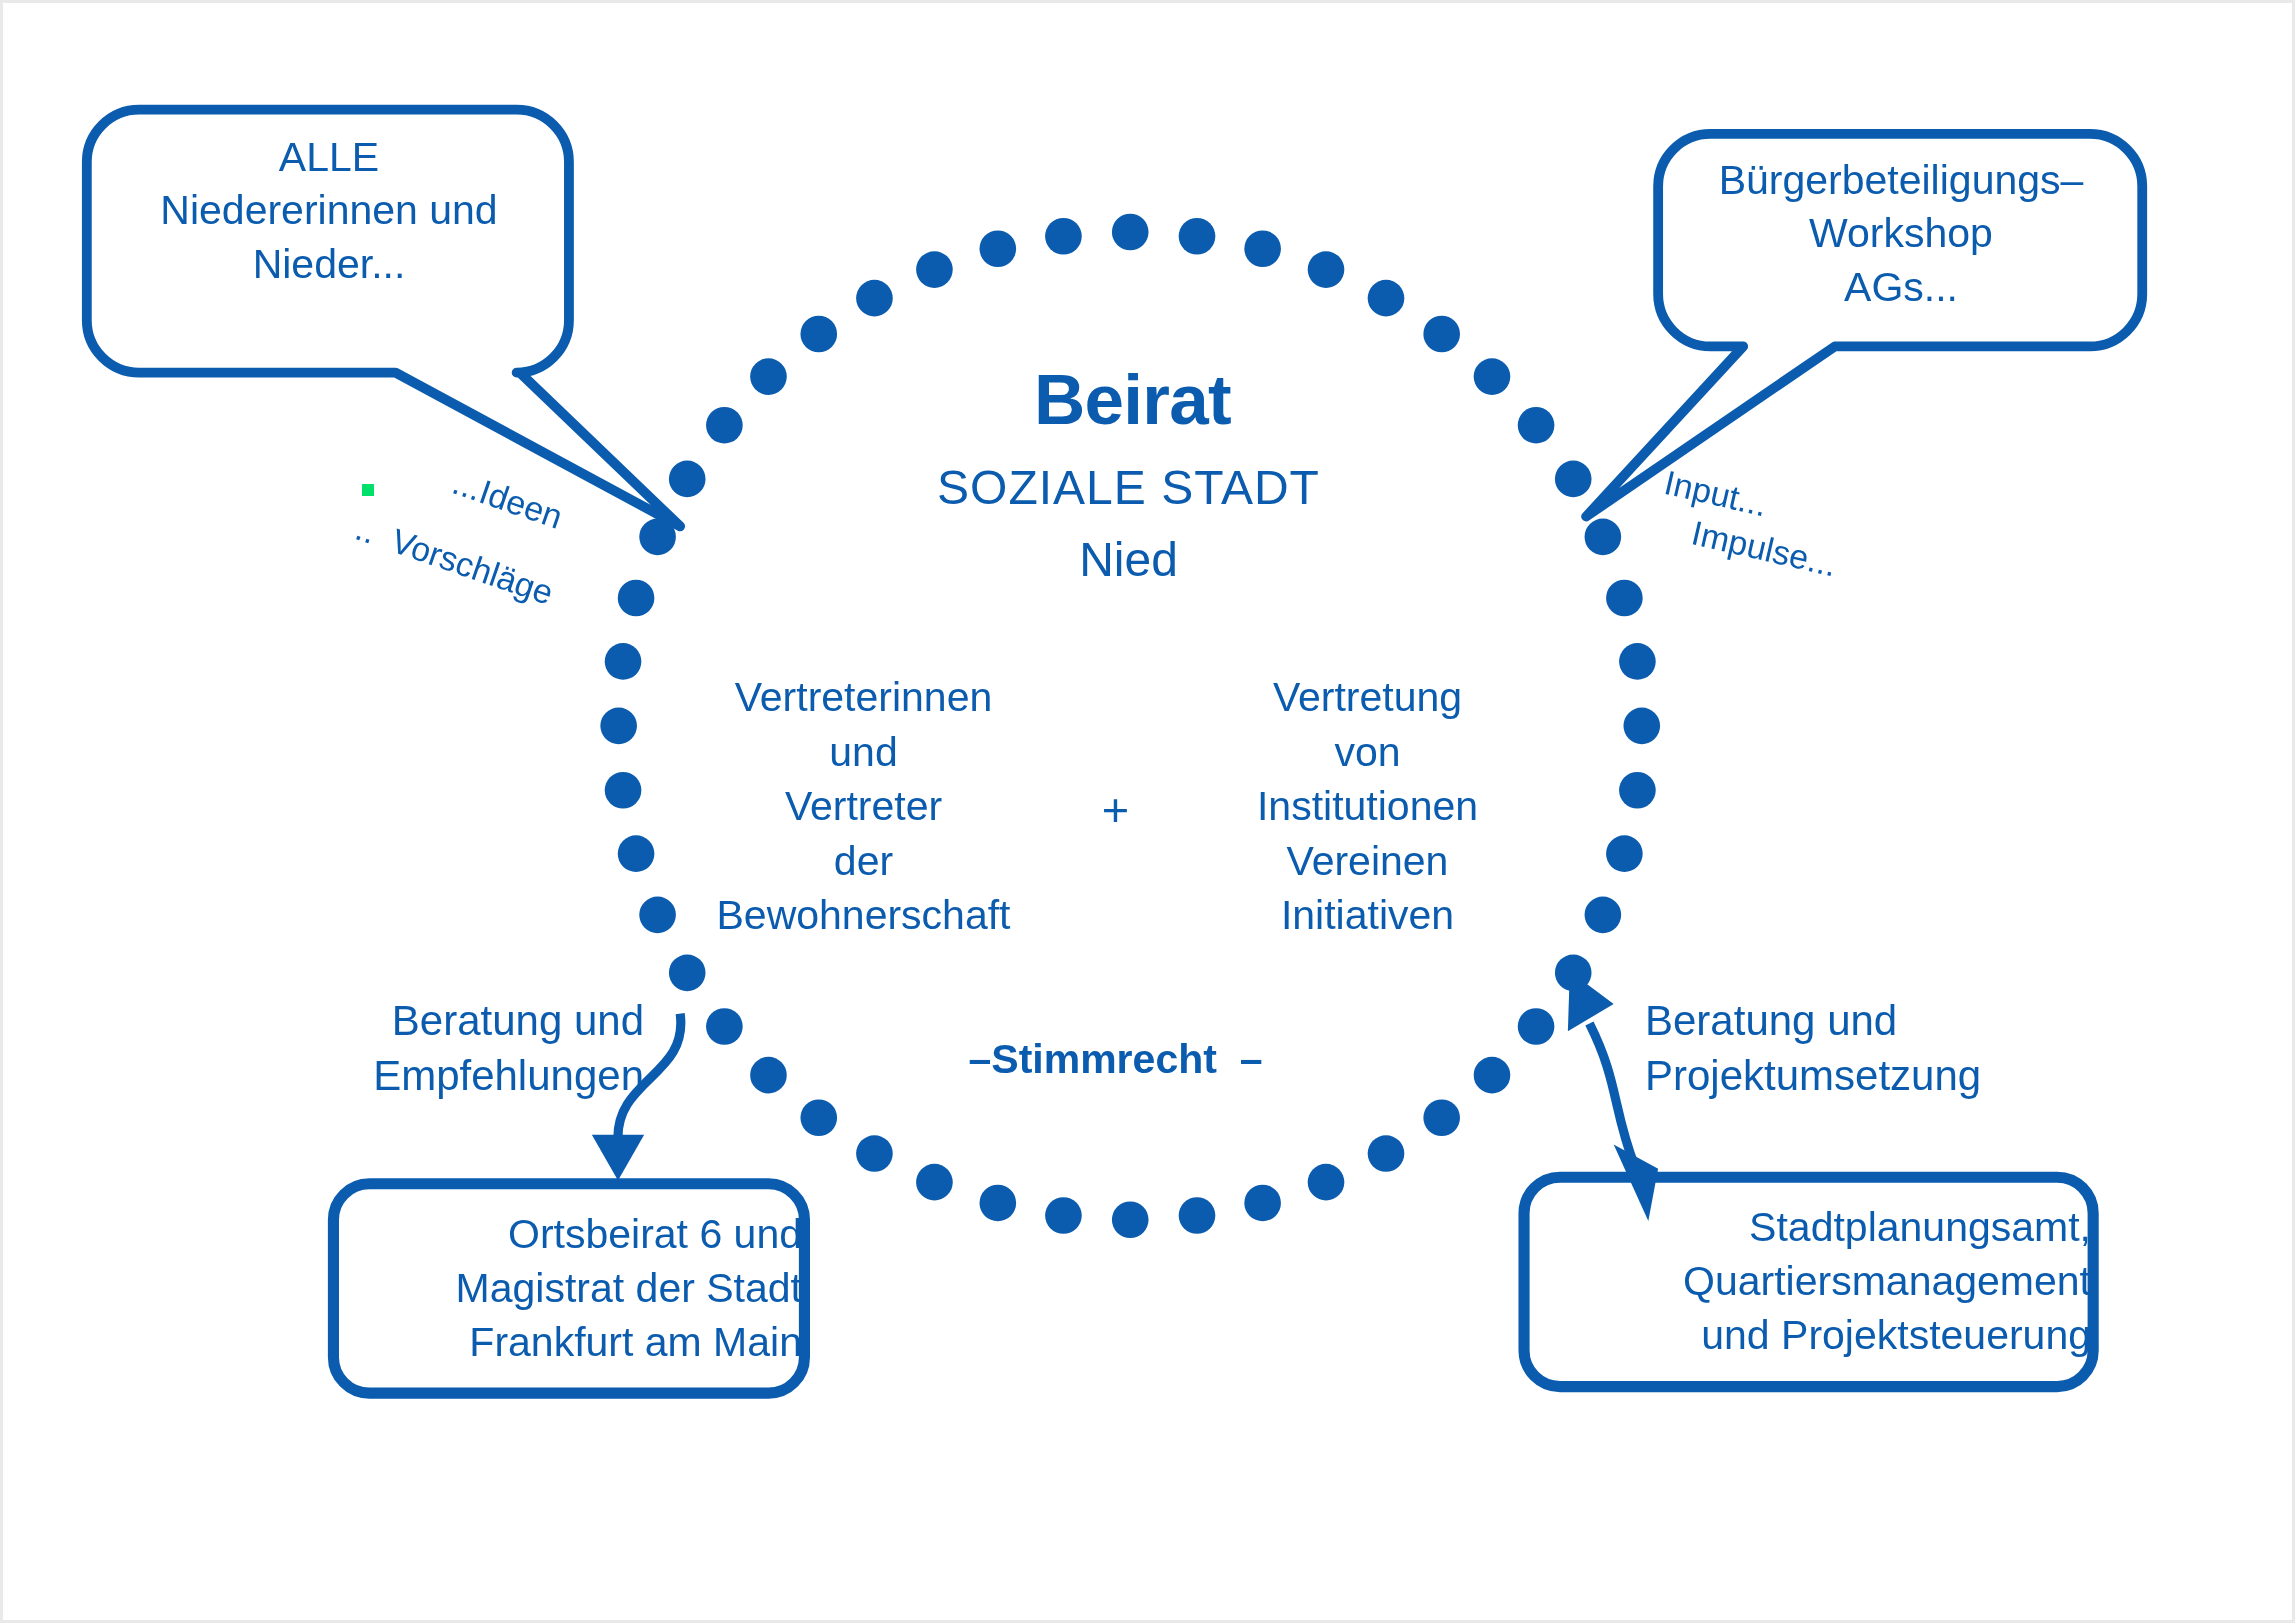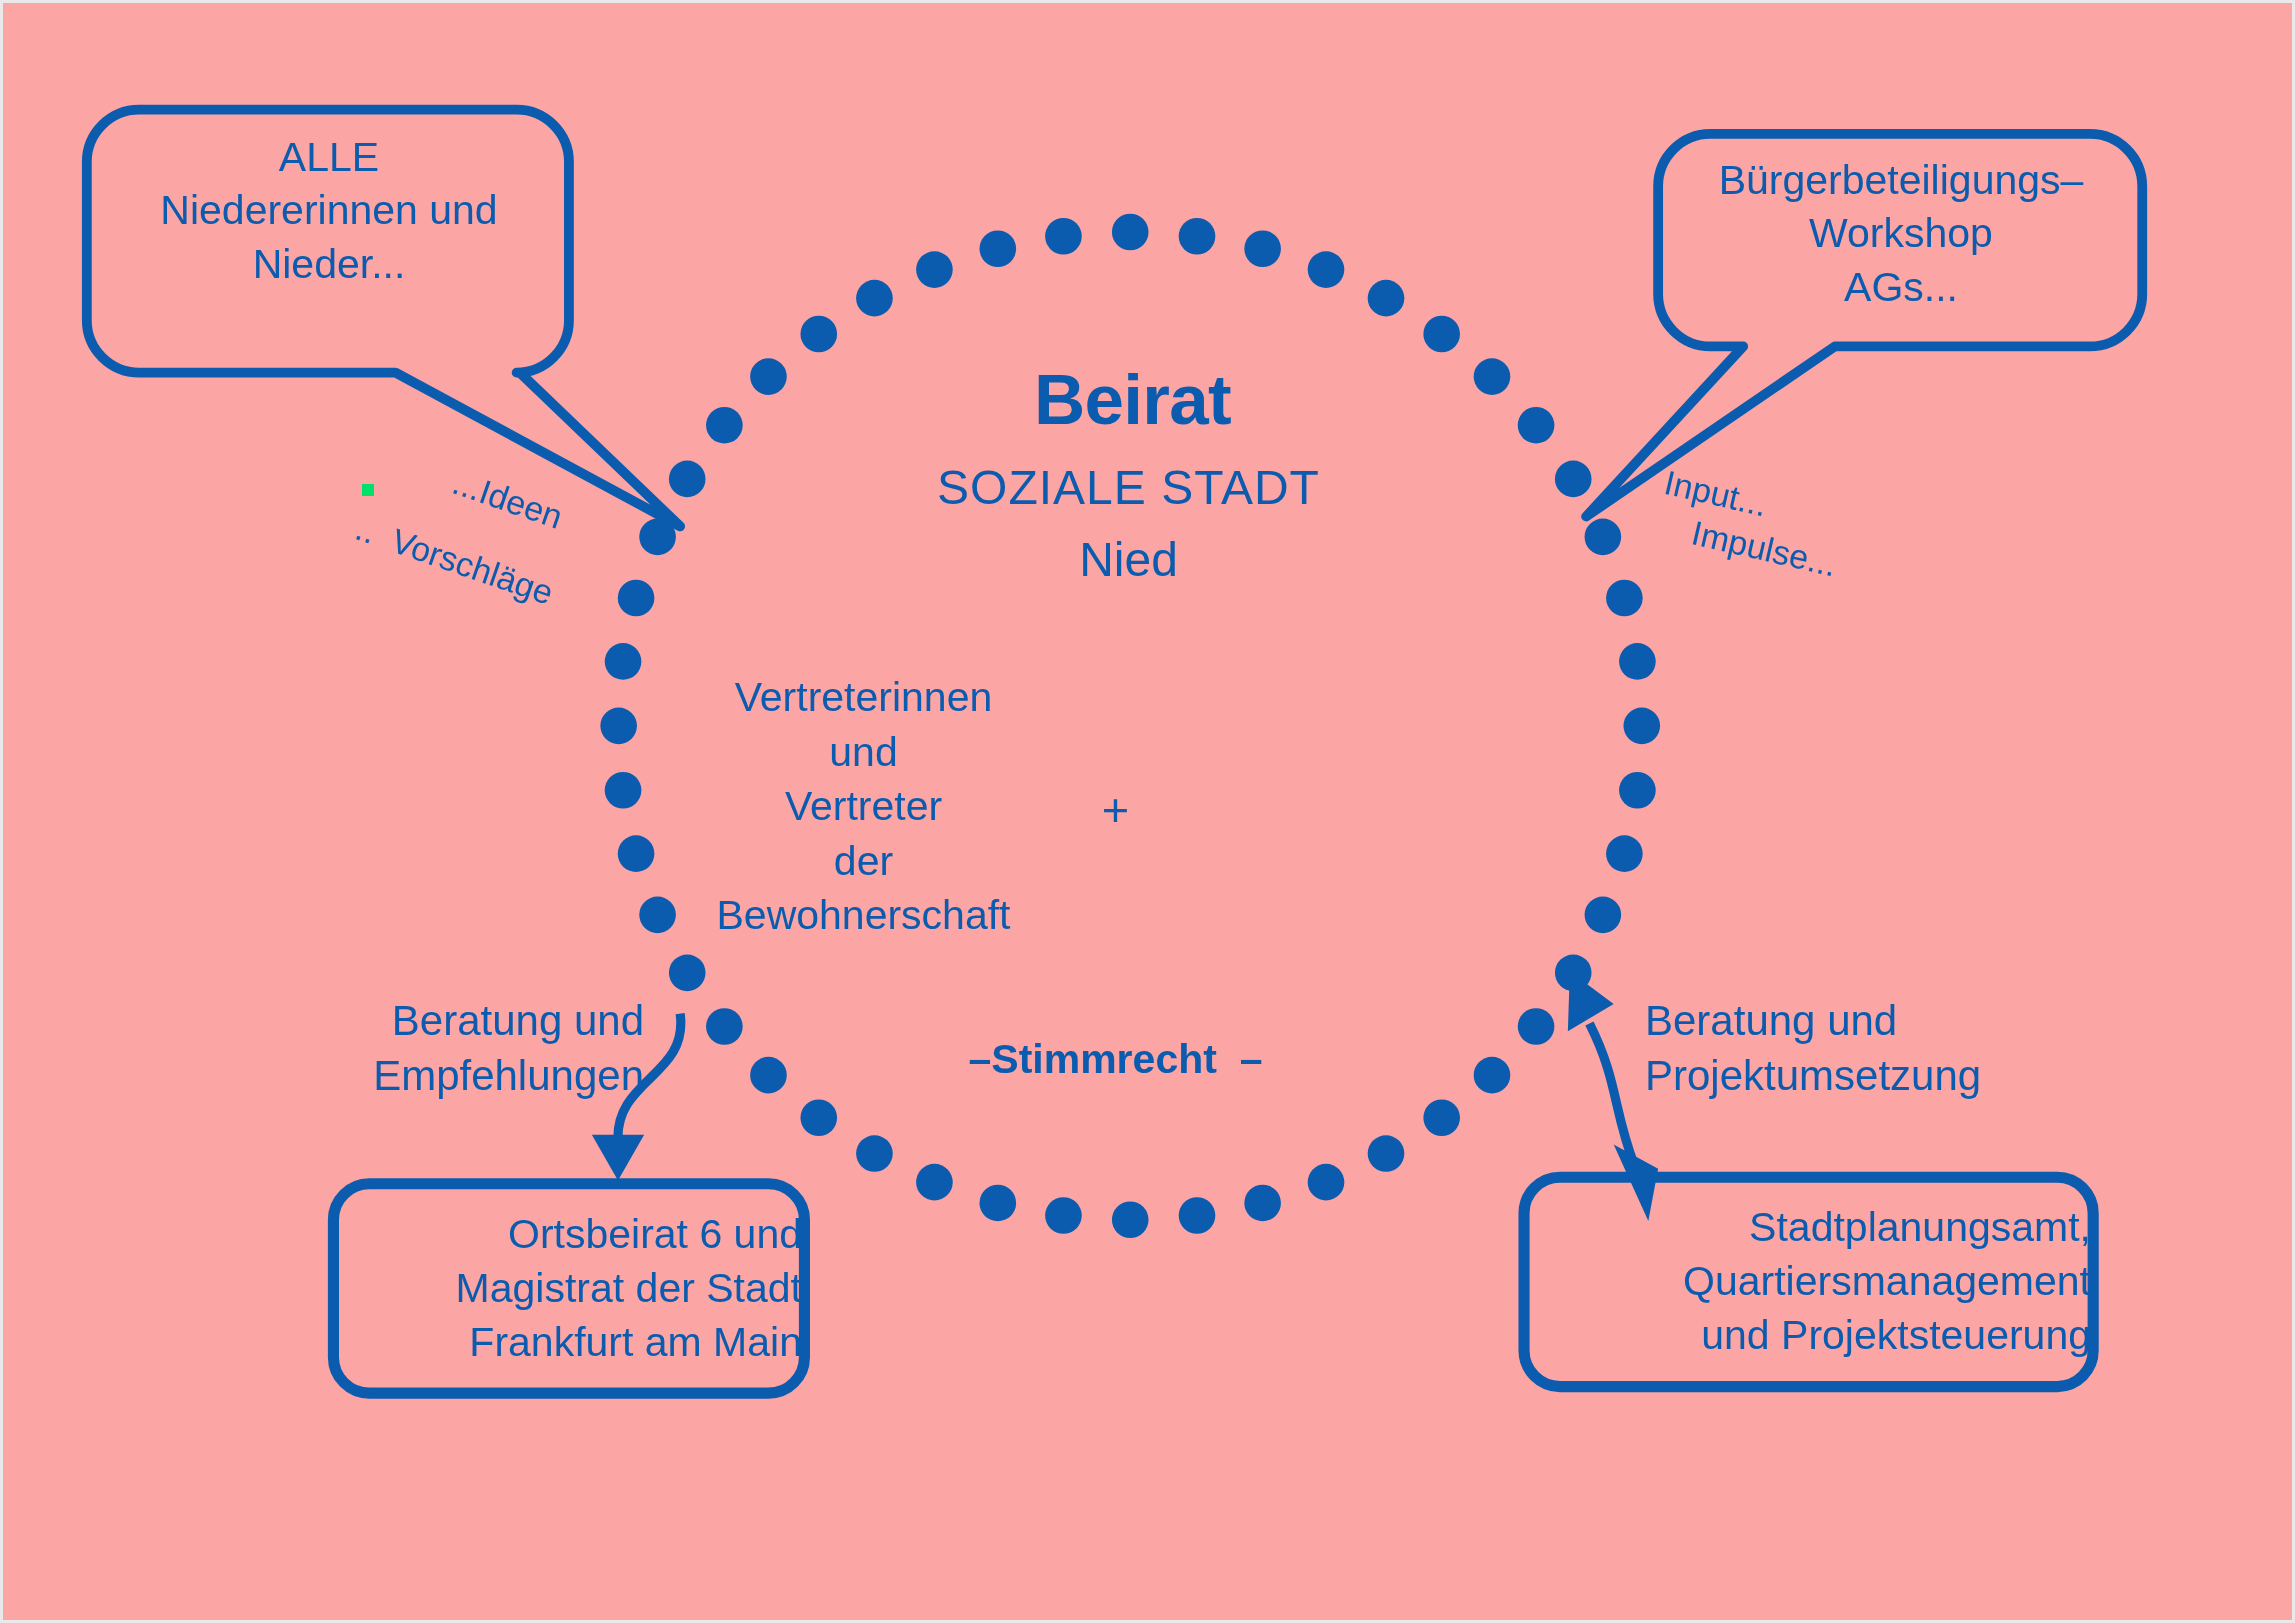--- a/index.html
+++ b/index.html
@@ -4,21 +4,21 @@
 <style>
   html, body {
     margin: 0;
     padding: 0;
     background: #d8d8d8;
   }
   #stage {
     position: relative;
     width: 2295px;
     height: 1623px;
-    background: #fca5a5;
+    background: #ffffff;
     overflow: hidden;
     font-family: "Liberation Sans", sans-serif;
     box-sizing: border-box;
     border: 3.9px solid #e9e9e9;
   }
   #svgroot {
     position: absolute;
     left: 0; top: 0;
     width: 2295px;
     height: 1623px;
@@ -242,20 +242,25 @@
   <div class="txt" id="center-title">Beirat</div>
   <div class="txt" id="center-sub2">Nied</div>
   <div class="txt" id="center-sub1">SOZIALE STADT</div>
 
   <div class="col" id="col-left">Vertreterinnen
 und
 Vertreter
 der
 Bewohnerschaft</div>
   <div id="col-plus">+</div>
+  <div class="col" id="col-right">Vertretung
+von
+Institutionen
+Vereinen
+Initiativen</div>
 
   <div class="txt" id="stimmrecht">–Stimmrecht  –</div>
 
   <div id="green-dot"></div>
 
   <div class="rot" id="ann-ideen">...Ideen</div>
   <div class="rot" id="ann-vorschlaege">..  Vorschläge</div>
   <div class="rot" id="ann-input">Input...
     Impulse...</div>
 

